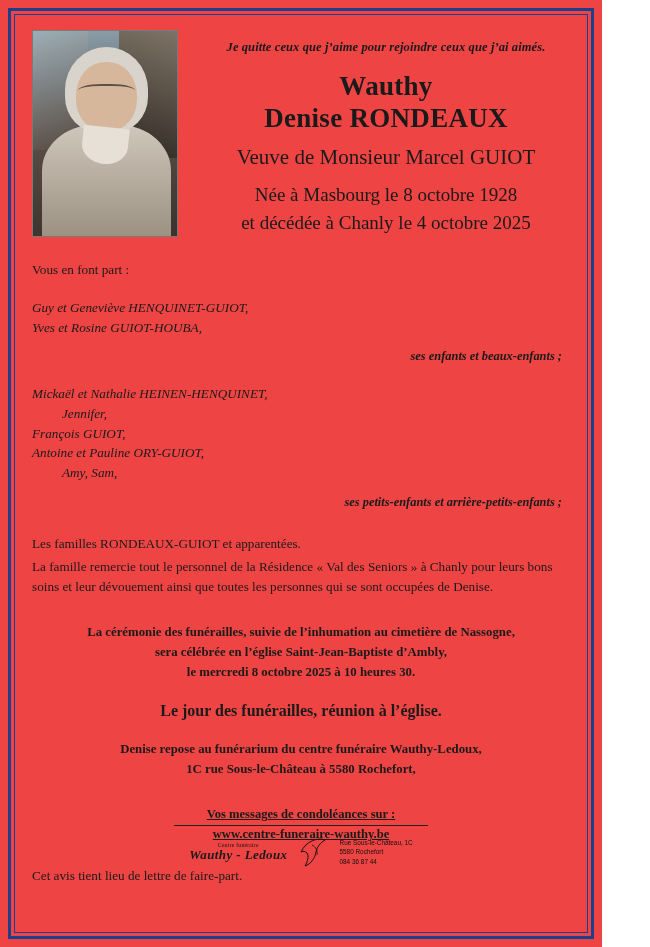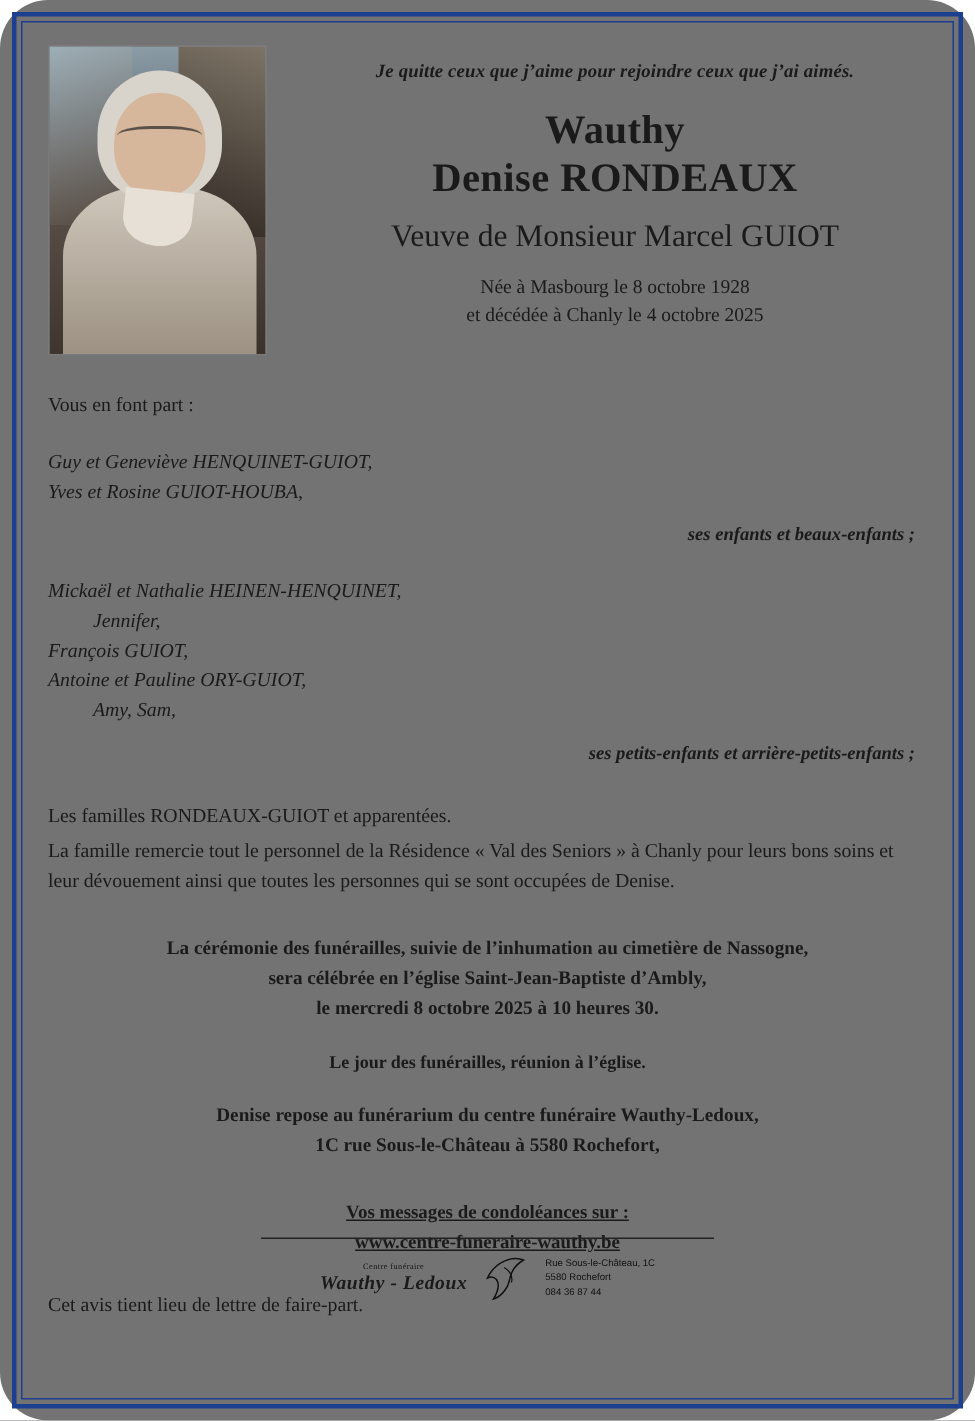--- a/index.html
+++ b/index.html
@@ -9,26 +9,25 @@
   body {
     width: 650px;
     height: 947px;
     background: #ffffff;
     font-family: "Liberation Serif", serif;
     color: #1a1a1a;
     overflow: hidden;
   }
   .page {
     position: relative;
-    width: 650px;
+    width: 602px;
     height: 947px;
     box-sizing: border-box;
-    background: #737373;
+    background: #ef4444;
     padding: 10px;
-    border-radius: 32px;
   }
   .outer-border {
     position: absolute;
     left: 8px;
     top: 8px;
     right: 8px;
     bottom: 8px;
     border: 3px solid #1c3f8f;
     box-sizing: border-box;
   }
@@ -127,21 +126,21 @@
     font-weight: bold;
     line-height: 1.18;
     letter-spacing: .3px;
   }
   .spouse {
     font-size: 21px;
     margin-top: 10px;
     line-height: 1.2;
   }
   .birth, .death {
-    font-size: 13px;
+    font-size: 19px;
     margin-top: 2px;
     line-height: 1.35;
   }
   .birth { margin-top: 12px; }
 
   
   .body-text {
     position: relative;
     margin-top: 6px;
     padding: 0 10px;
@@ -170,21 +169,21 @@
     margin-top: 26px;
     text-align: center;
     font-weight: bold;
     font-size: 12.8px;
     line-height: 1.55;
   }
   .reunion {
     margin-top: 17px;
     text-align: center;
     font-weight: bold;
-    font-size: 12px;
+    font-size: 16px;
   }
   .funerarium {
     margin-top: 17px;
     text-align: center;
     font-weight: bold;
     font-size: 12.8px;
     line-height: 1.55;
   }
   .condolences {
     margin-top: 24px;

